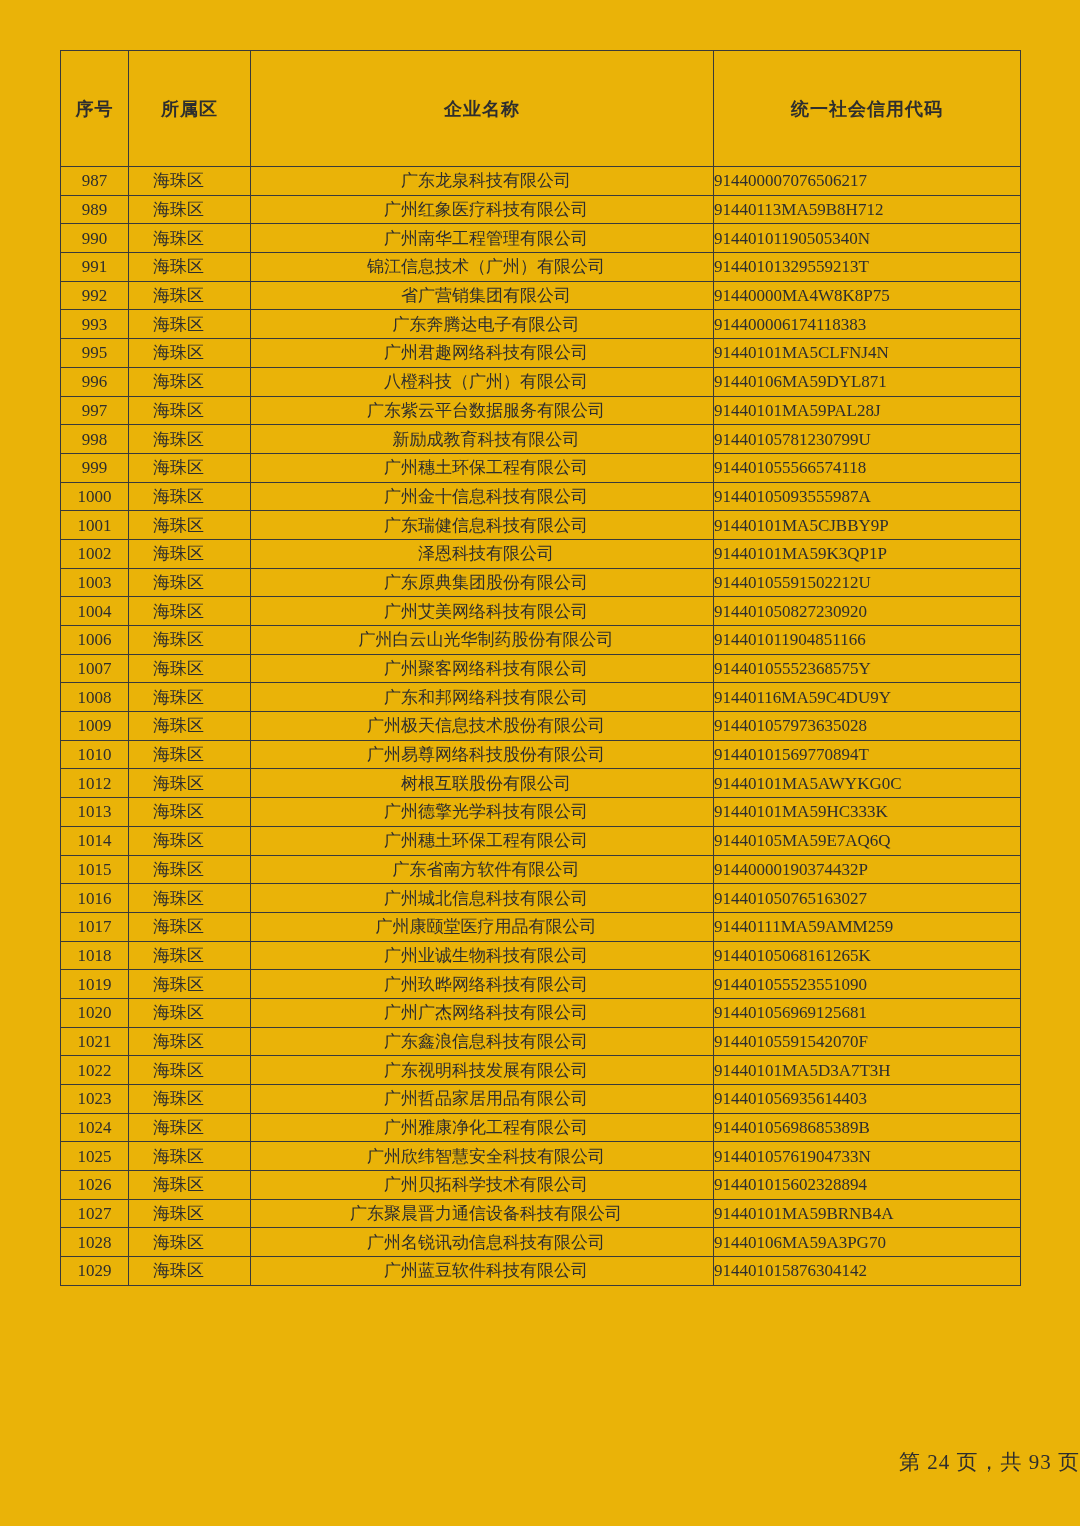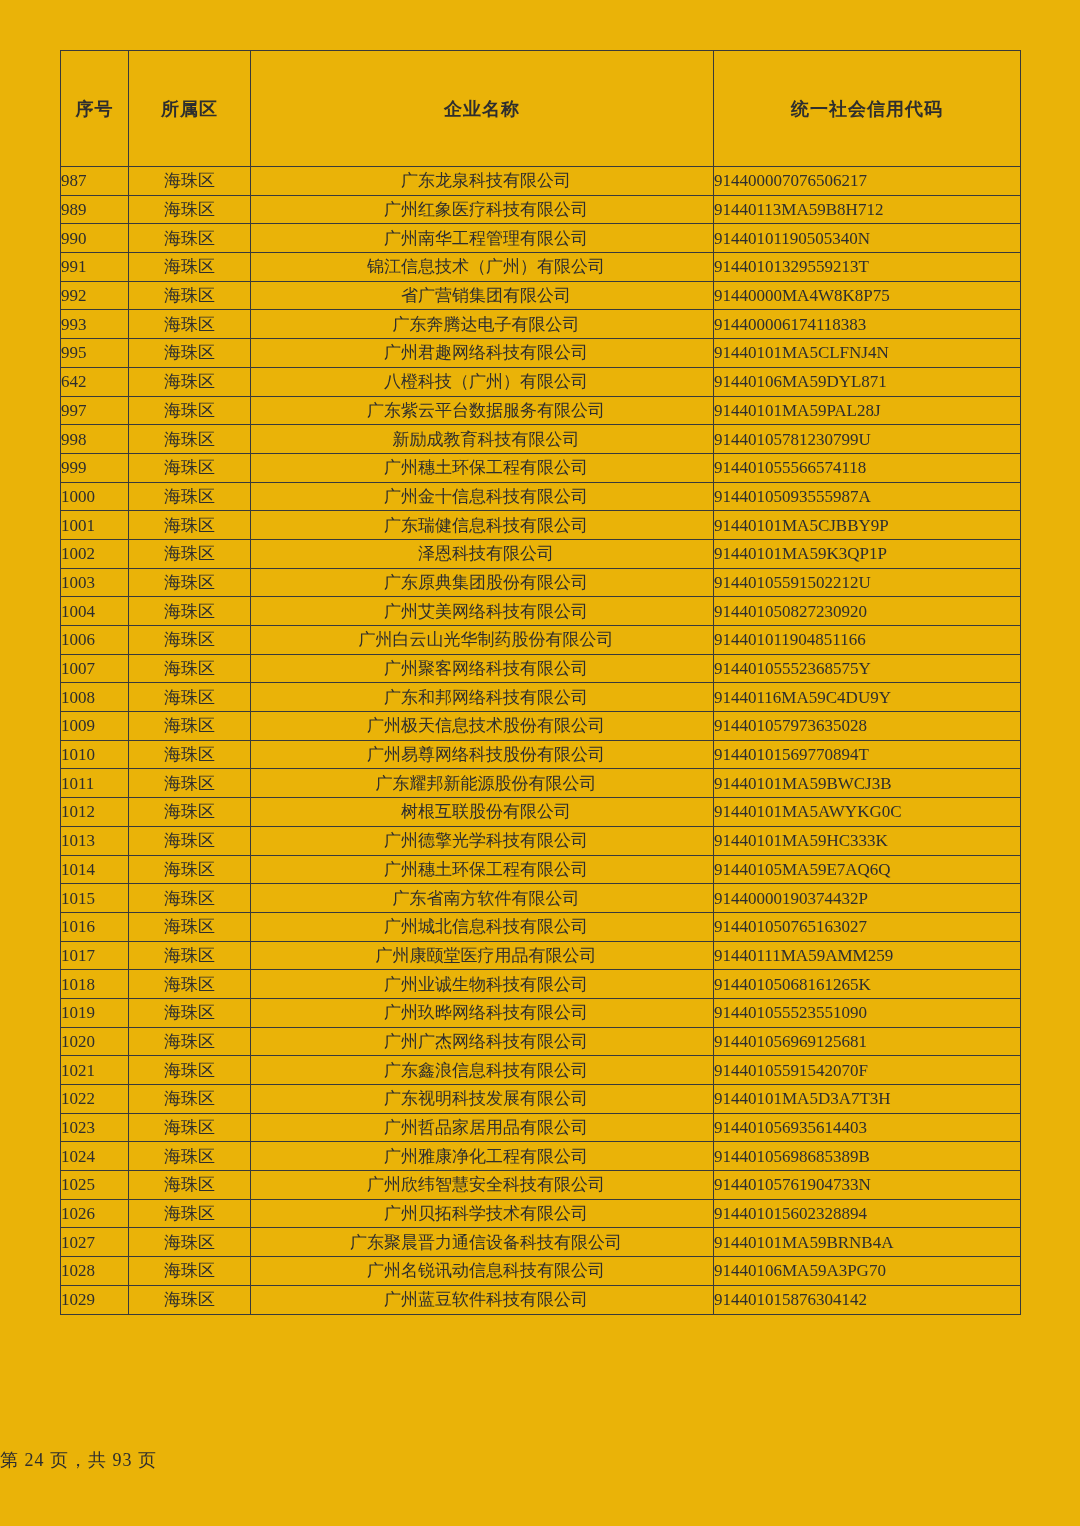--- a/index.html
+++ b/index.html
@@ -40,31 +40,31 @@
     letter-spacing: 1px;
   }
   table.company-table td {
     height: 28.7px;
     vertical-align: middle;
   }
   col.col-serial   { width: 68px; }
   col.col-district { width: 122px; }
   col.col-company  { width: 463px; }
   col.col-code     { width: 307px; }
-  td.c0 { text-align: left; }
-  td.c1 { text-align: center; }
+  td.c0 { text-align: center; }
+  td.c1 { text-align: left; padding-left: 24px; }
   td.c2 { text-align: center; padding-left: 8px; }
   td.c3 { text-align: left; }
   .footer {
     position: absolute;
     left: 0;
     top: 1448px;
     width: 100%;
-    text-align: left;
-    font-size: 18px;
+    text-align: right;
+    font-size: 21px;
     color: #2e2e2e;
     letter-spacing: 1px;
   }
 </style>
 </head>
 <body>
 
 <div class="page">
 
   <table class="company-table">
@@ -119,21 +119,21 @@
           <td class="c2">广东奔腾达电子有限公司</td>
           <td class="c3">914400006174118383</td>
         </tr>
         <tr>
           <td class="c0">995</td>
           <td class="c1">海珠区</td>
           <td class="c2">广州君趣网络科技有限公司</td>
           <td class="c3">91440101MA5CLFNJ4N</td>
         </tr>
         <tr>
-          <td class="c0">642</td>
+          <td class="c0">996</td>
           <td class="c1">海珠区</td>
           <td class="c2">八橙科技（广州）有限公司</td>
           <td class="c3">91440106MA59DYL871</td>
         </tr>
         <tr>
           <td class="c0">997</td>
           <td class="c1">海珠区</td>
           <td class="c2">广东紫云平台数据服务有限公司</td>
           <td class="c3">91440101MA59PAL28J</td>
         </tr>
@@ -203,26 +203,20 @@
           <td class="c2">广州极天信息技术股份有限公司</td>
           <td class="c3">914401057973635028</td>
         </tr>
         <tr>
           <td class="c0">1010</td>
           <td class="c1">海珠区</td>
           <td class="c2">广州易尊网络科技股份有限公司</td>
           <td class="c3">91440101569770894T</td>
         </tr>
         <tr>
-          <td class="c0">1011</td>
-          <td class="c1">海珠区</td>
-          <td class="c2">广东耀邦新能源股份有限公司</td>
-          <td class="c3">91440101MA59BWCJ3B</td>
-        </tr>
-        <tr>
           <td class="c0">1012</td>
           <td class="c1">海珠区</td>
           <td class="c2">树根互联股份有限公司</td>
           <td class="c3">91440101MA5AWYKG0C</td>
         </tr>
         <tr>
           <td class="c0">1013</td>
           <td class="c1">海珠区</td>
           <td class="c2">广州德擎光学科技有限公司</td>
           <td class="c3">91440101MA59HC333K</td>

